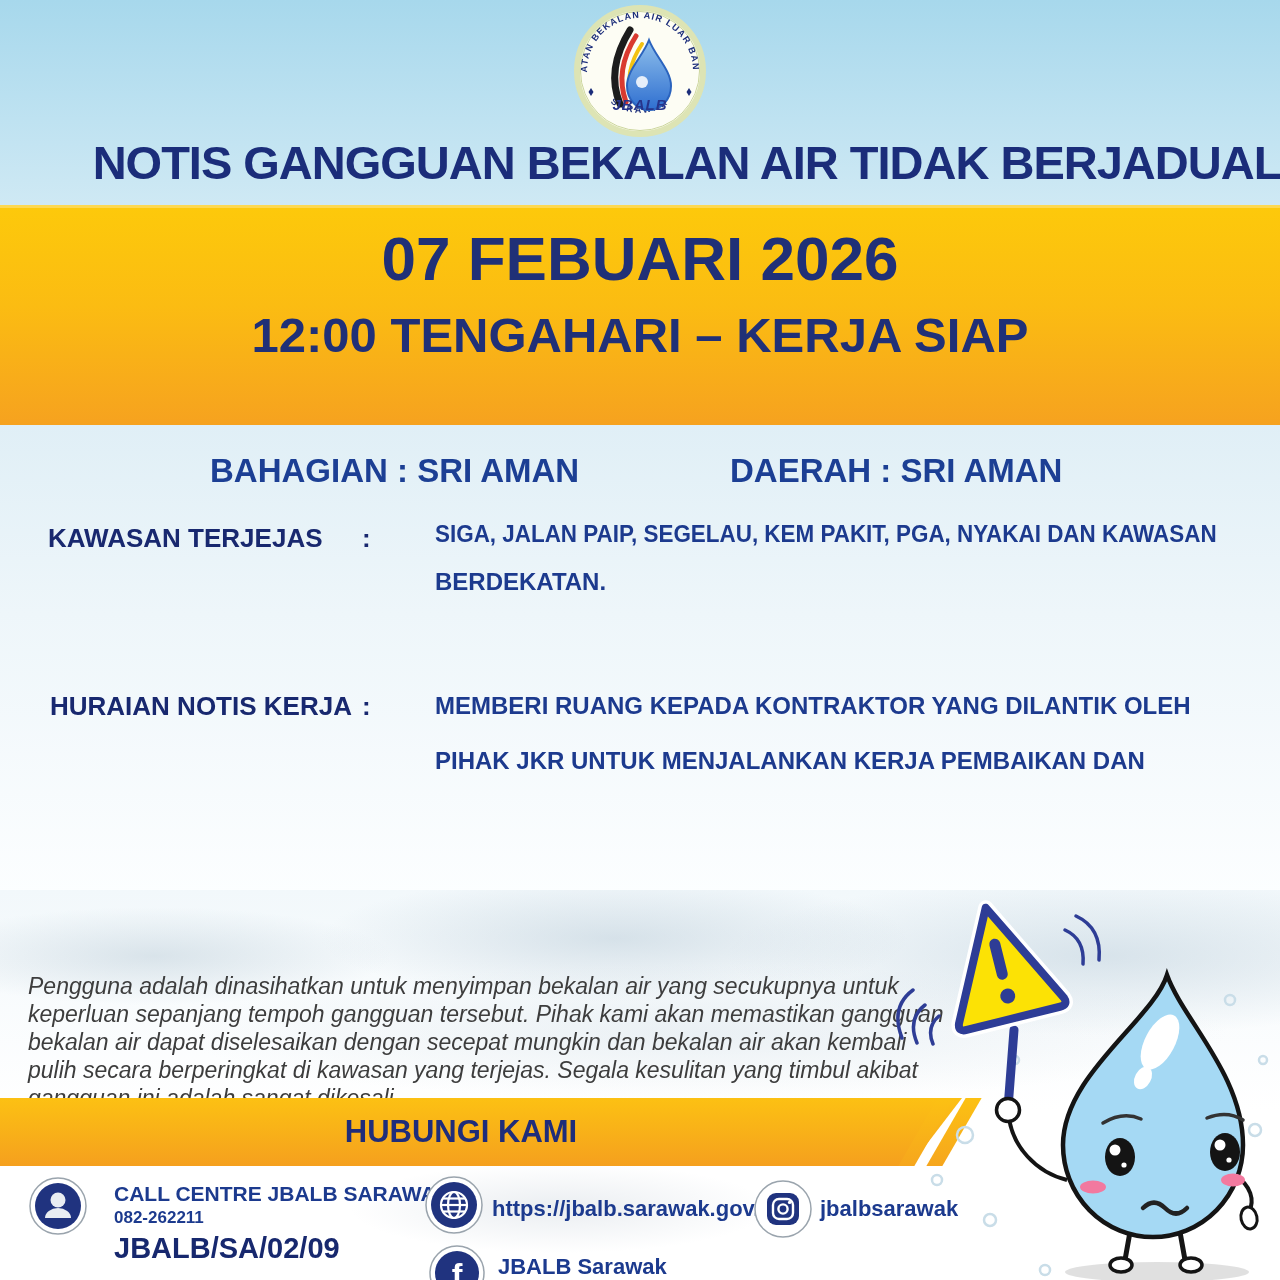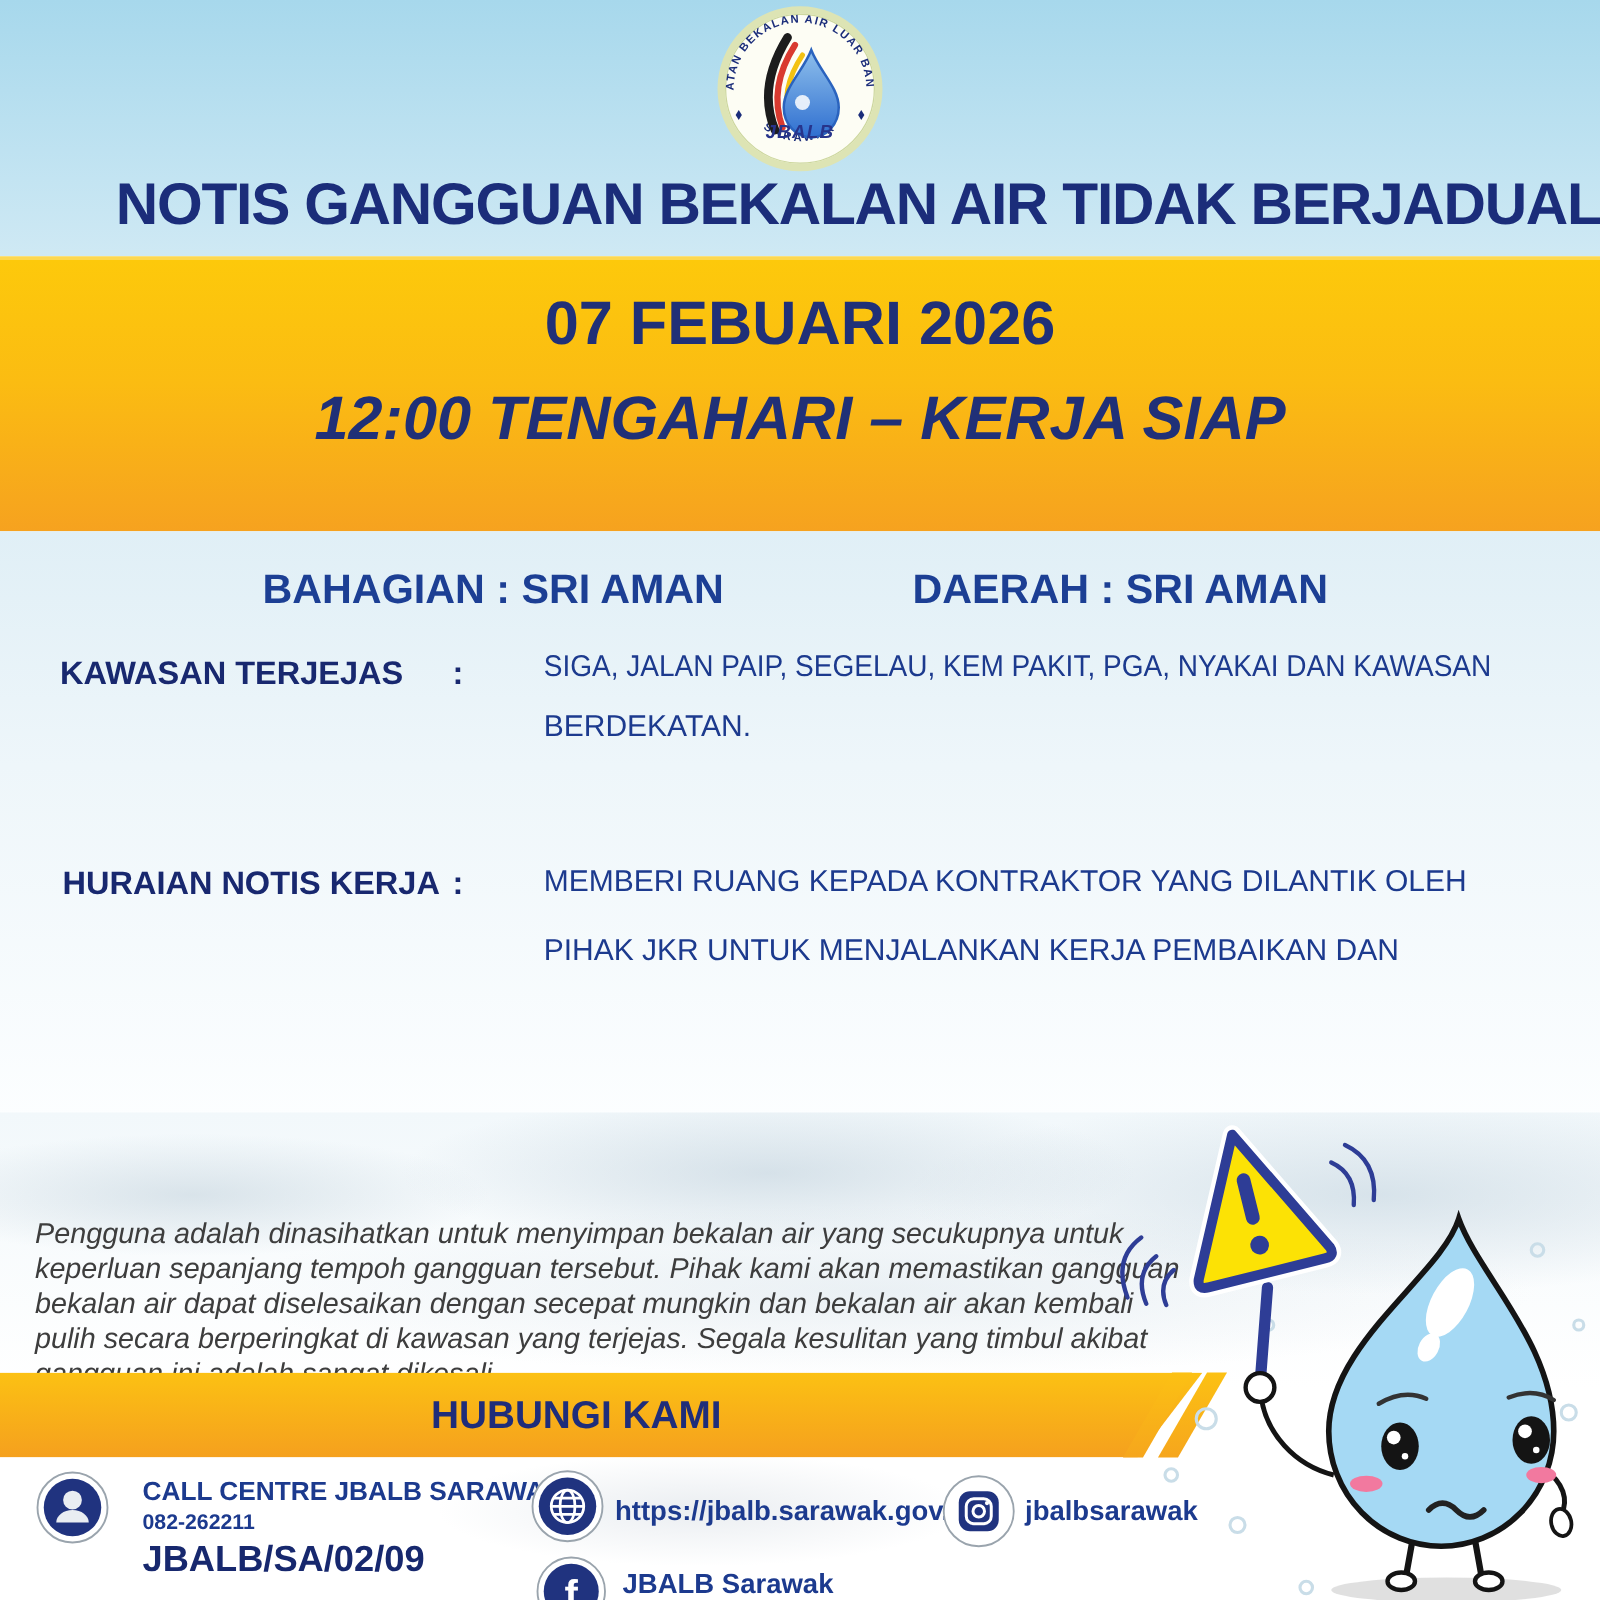--- a/index.html
+++ b/index.html
@@ -25,32 +25,32 @@
   .footer-watermark{top:1160px;left:280px;width:560px;height:120px;
        background:radial-gradient(ellipse 50% 50% at 50% 40%,rgba(195,205,215,.35),transparent 75%);}
 
   
   .logo-wrap{top:4px;left:570px;width:140px;height:134px;}
   .title{top:126px;left:0;width:1280px;height:72px;display:flex;align-items:center;justify-content:center;
          font-size:47px;font-weight:bold;letter-spacing:-1px;color:#1b2d7a;white-space:nowrap;margin-left:47px;}
 
   
   .sched{top:228px;left:0;width:1280px;text-align:center;color:#203077;font-weight:bold;}
-  .sched .line1{font-size:49px;line-height:62px;}
-  .sched .line2{font-size:49px;line-height:62px;margin-top:14px;font-style:italic;}
+  .sched .line1{font-size:62px;line-height:62px;}
+  .sched .line2{font-size:49px;line-height:62px;margin-top:14px;}
 
   
   .region-item{font-size:33px;font-weight:bold;color:#1c3f94;white-space:nowrap;}
   .region-b{top:452px;left:210px;}
   .region-d{top:452px;left:730px;}
 
   
   .dlabel{font-size:26px;font-weight:bold;color:#18286f;white-space:nowrap;}
   .dcolon{font-size:26px;font-weight:bold;color:#18286f;}
-  .dval{width:782px;color:#1c3a8e;font-weight:normal;font-size:24px;}
+  .dval{width:782px;color:#1c3a8e;font-weight:bold;font-size:24px;}
   .jline{white-space:nowrap;overflow:visible;text-align:left;}
   .k-lines .jline{height:48px;line-height:48px;}
   .h-lines .jline{height:55px;line-height:55px;}
 
   
   .advisory{top:972px;left:28px;width:925px;font-size:23px;line-height:28px;font-style:italic;
             color:#3d3d3d;text-align:left;z-index:3;}
 
   
   .hubungi{top:1098px;left:0;width:962px;height:68px;z-index:4;

